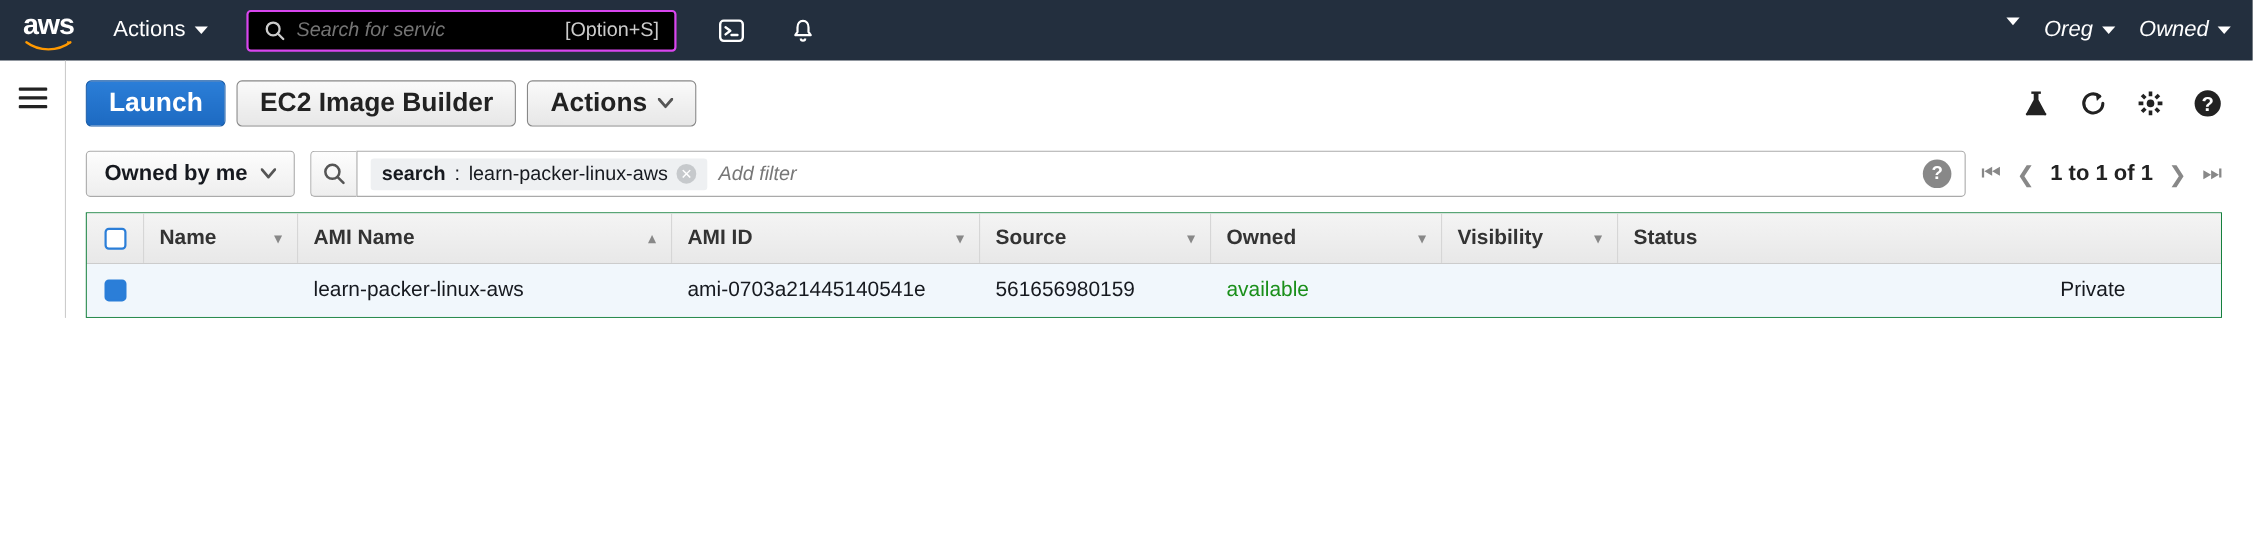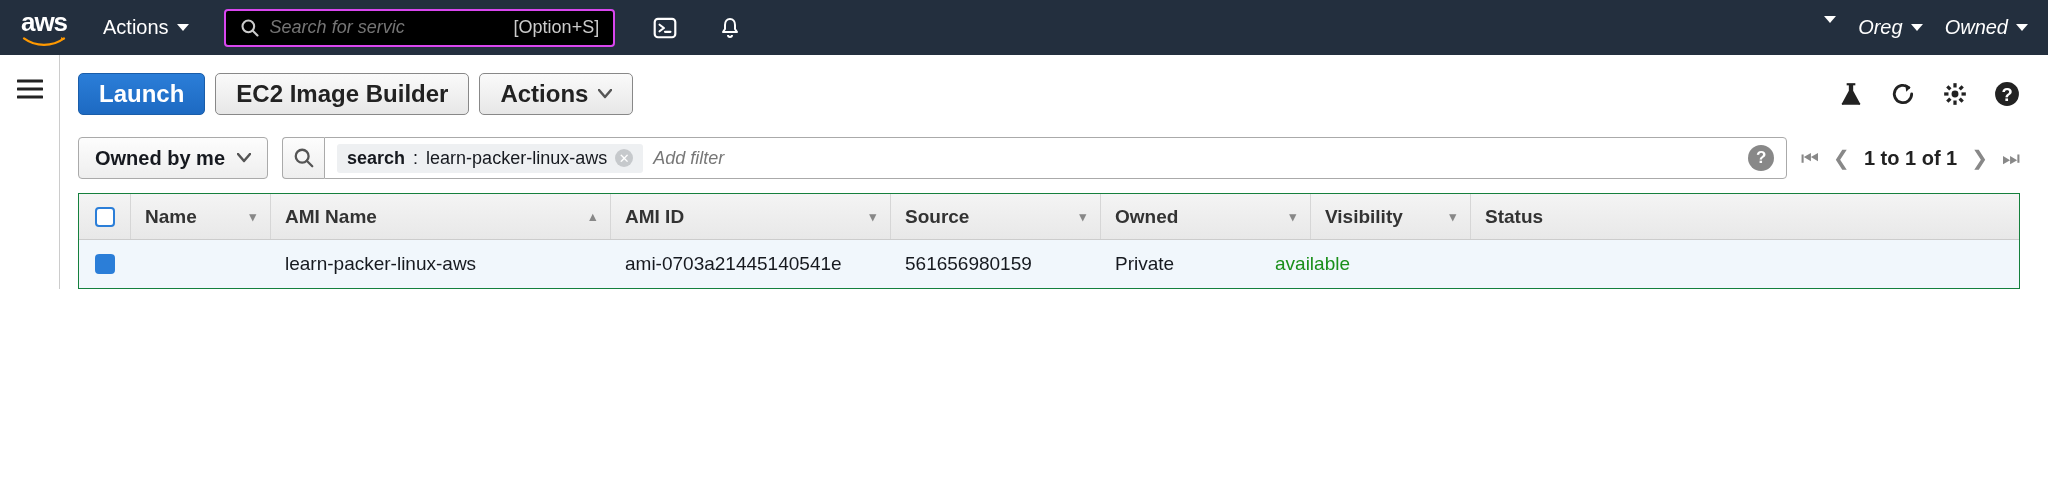--- a/index.html
+++ b/index.html
@@ -247,19 +247,19 @@
           </div>
       </div>
       <div class="trow">
         <div class="td col-cb">
           <div class="cb"></div>
         </div>
         <div class="td col-name"></div>
         <div class="td col-aminame">learn-packer-linux-aws</div>
         <div class="td col-amiid">ami-0703a21445140541e</div>
         <div class="td col-owner">561656980159</div>
+        <div class="td col-status status-avail">available</div>
         <div class="td col-vis">Private</div>
-        <div class="td col-status status-avail">available</div>
       </div>
     </div>
 
   </div>
 </div>
 
 </body></html>

